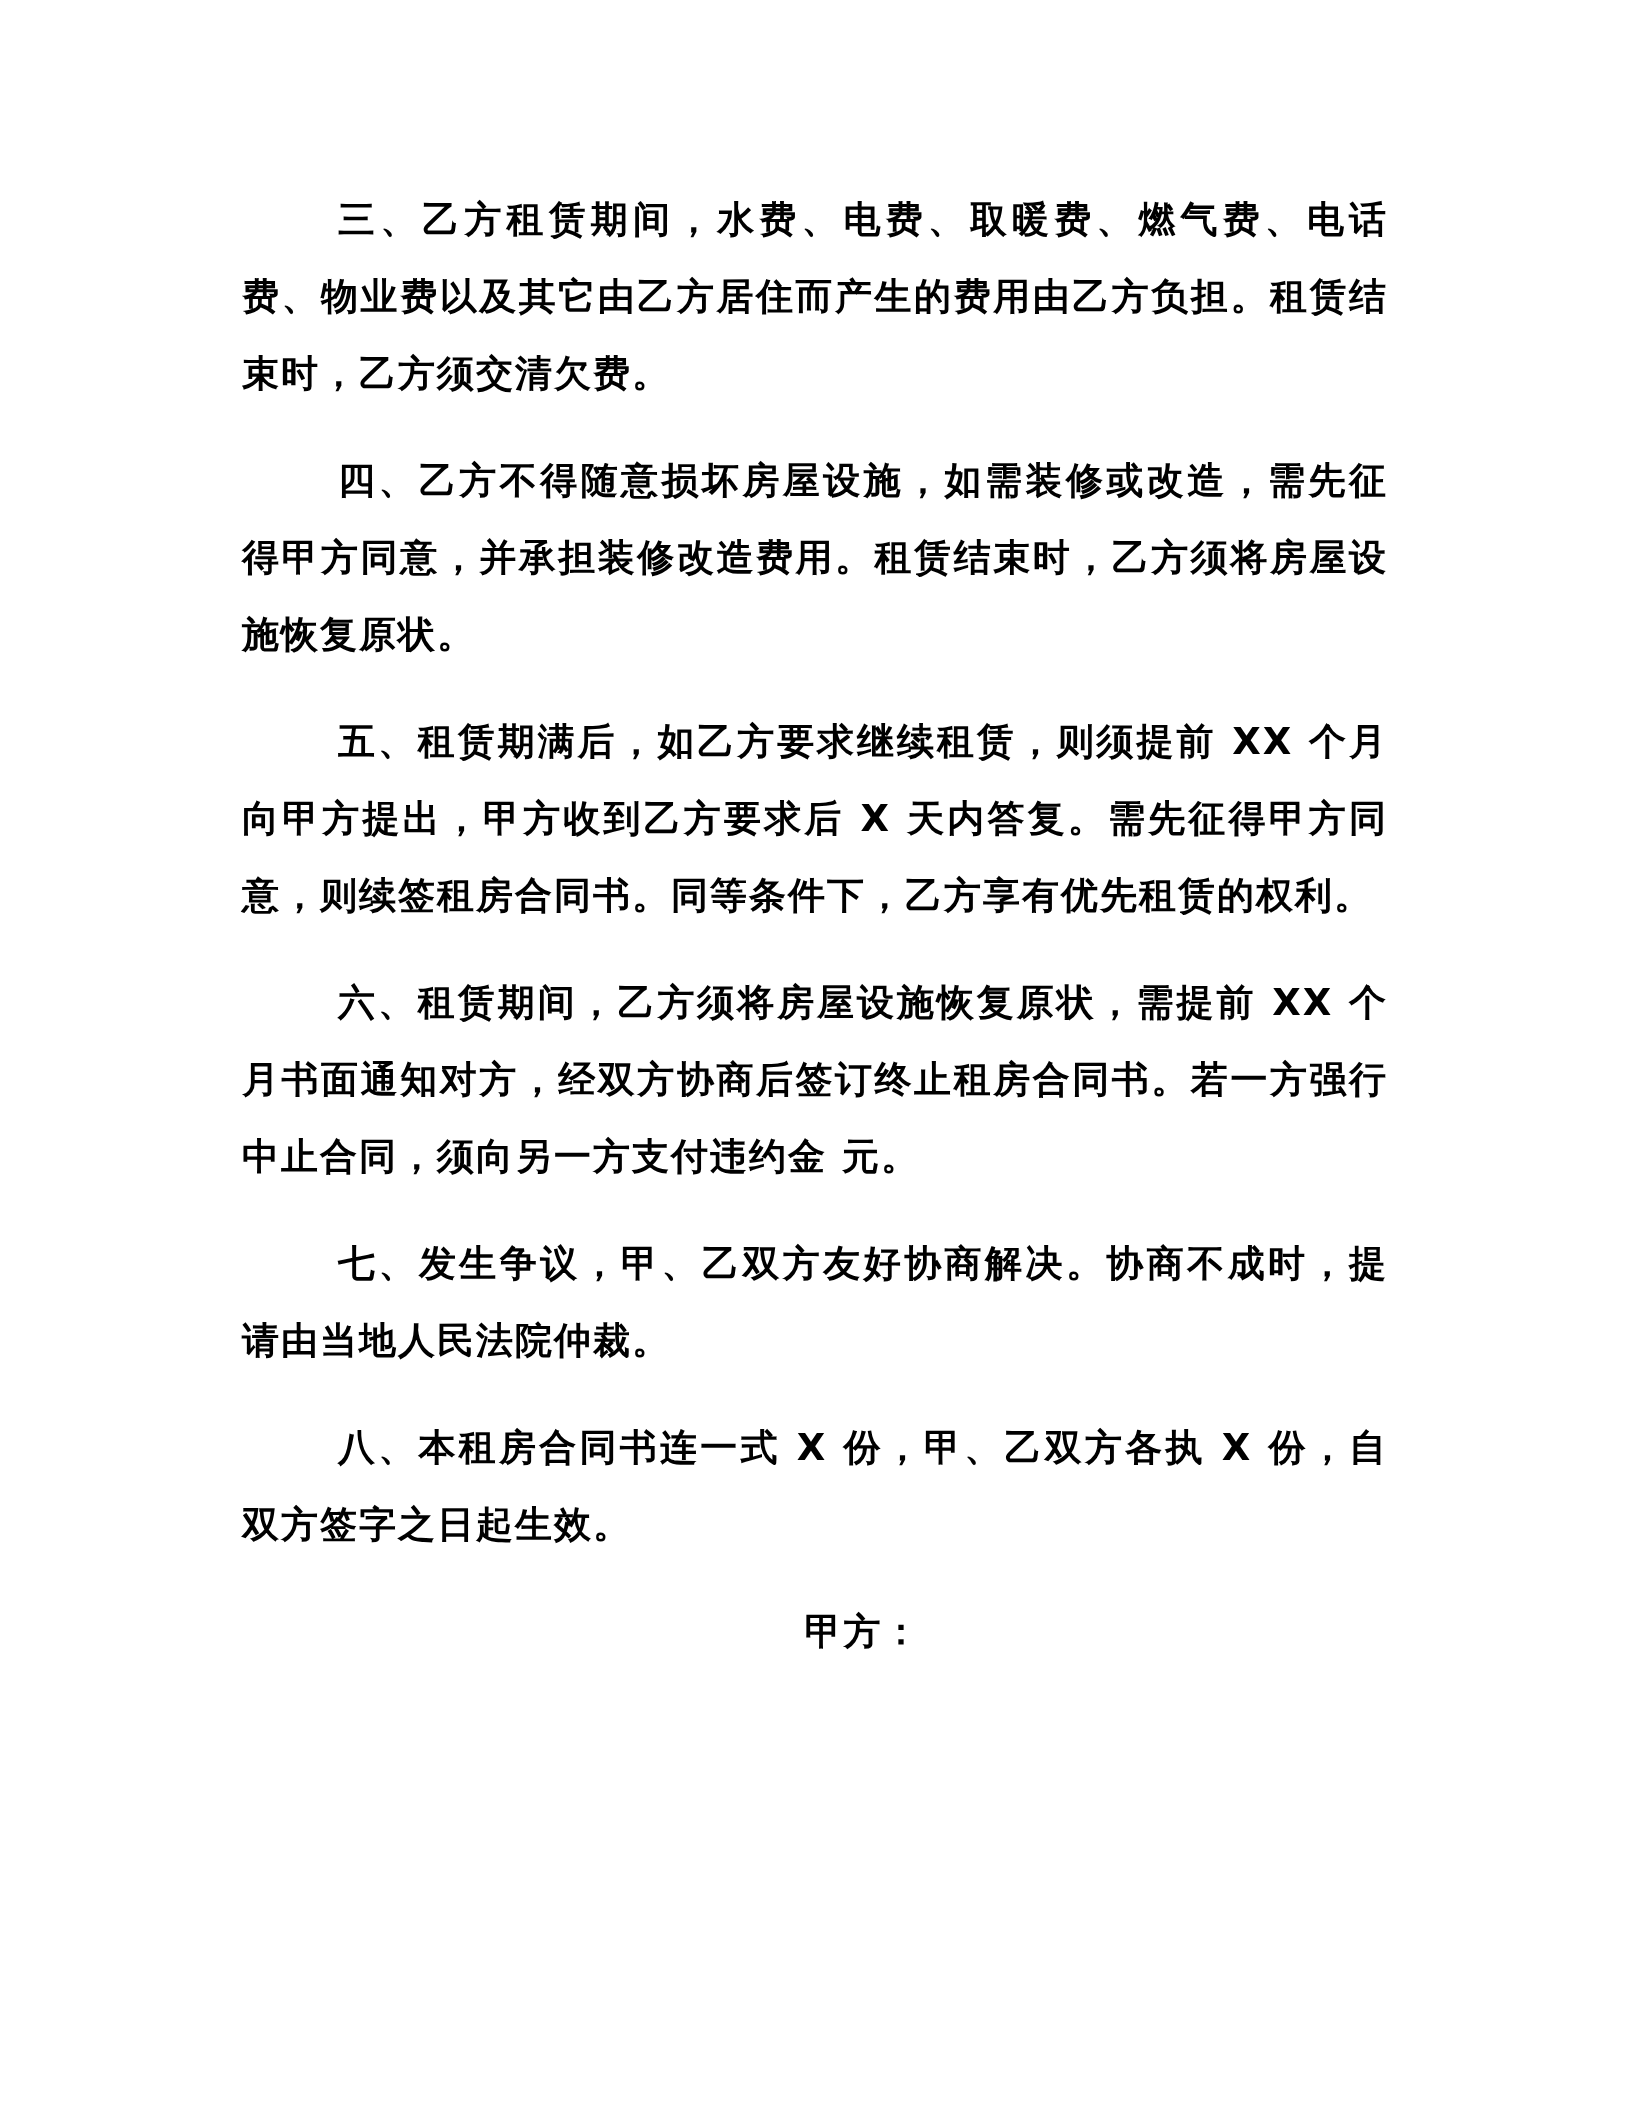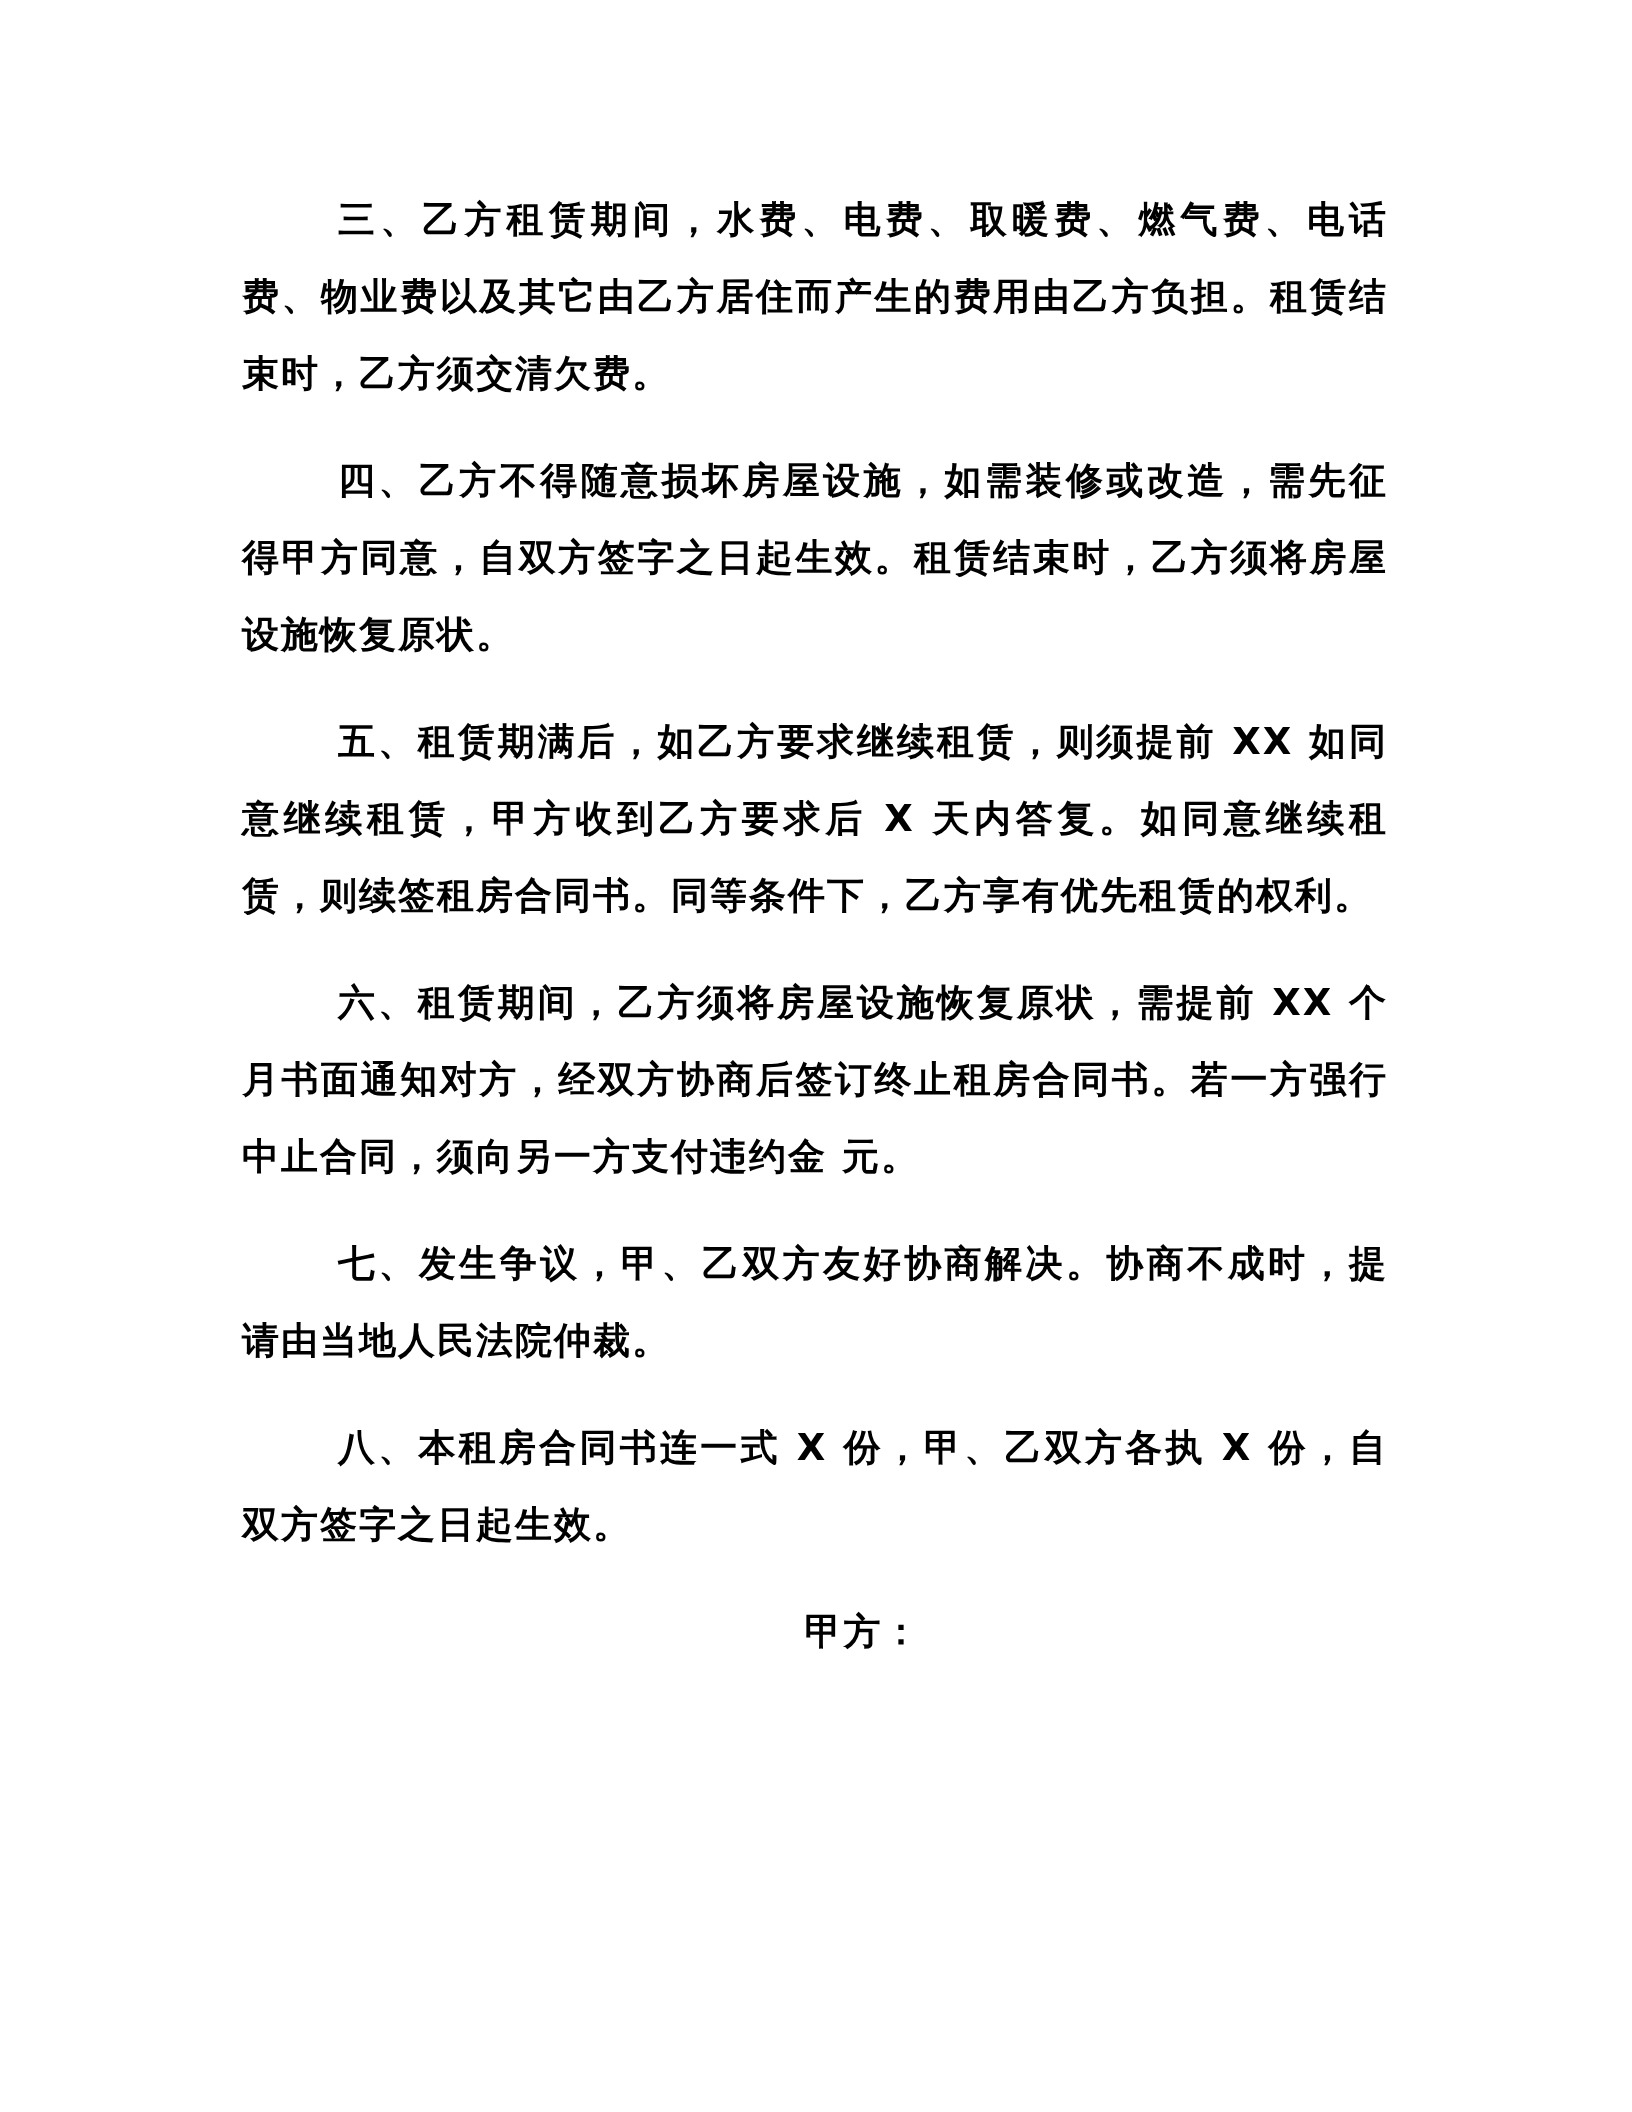--- a/index.html
+++ b/index.html
@@ -41,19 +41,19 @@
     text-indent: 96px;
     text-align: center;
     color: #000000;
   }
 </style>
 </head>
 <body>
 
 <div class="page">
   <p class="clause">三、乙方租赁期间，水费、电费、取暖费、燃气费、电话费、物业费以及其它由乙方居住而产生的费用由乙方负担。租赁结束时，乙方须交清欠费。</p>
-  <p class="clause">四、乙方不得随意损坏房屋设施，如需装修或改造，需先征得甲方同意，自双方签字之日起生效。租赁结束时，乙方须将房屋设施恢复原状。</p>
-  <p class="clause">五、租赁期满后，如乙方要求继续租赁，则须提前 XX 如同意继续租赁，甲方收到乙方要求后 X 天内答复。如同意继续租赁，则续签租房合同书。同等条件下，乙方享有优先租赁的权利。</p>
+  <p class="clause">四、乙方不得随意损坏房屋设施，如需装修或改造，需先征得甲方同意，并承担装修改造费用。租赁结束时，乙方须将房屋设施恢复原状。</p>
+  <p class="clause">五、租赁期满后，如乙方要求继续租赁，则须提前 XX 个月向甲方提出，甲方收到乙方要求后 X 天内答复。需先征得甲方同意，则续签租房合同书。同等条件下，乙方享有优先租赁的权利。</p>
   <p class="clause">六、租赁期间，乙方须将房屋设施恢复原状，需提前 XX 个月书面通知对方，经双方协商后签订终止租房合同书。若一方强行中止合同，须向另一方支付违约金 元。</p>
   <p class="clause">七、发生争议，甲、乙双方友好协商解决。协商不成时，提请由当地人民法院仲裁。</p>
   <p class="clause">八、本租房合同书连一式 X 份，甲、乙双方各执 X 份，自双方签字之日起生效。</p>
   <p class="sig-line">甲方：</p>
 </div>
 
 </body></html>

